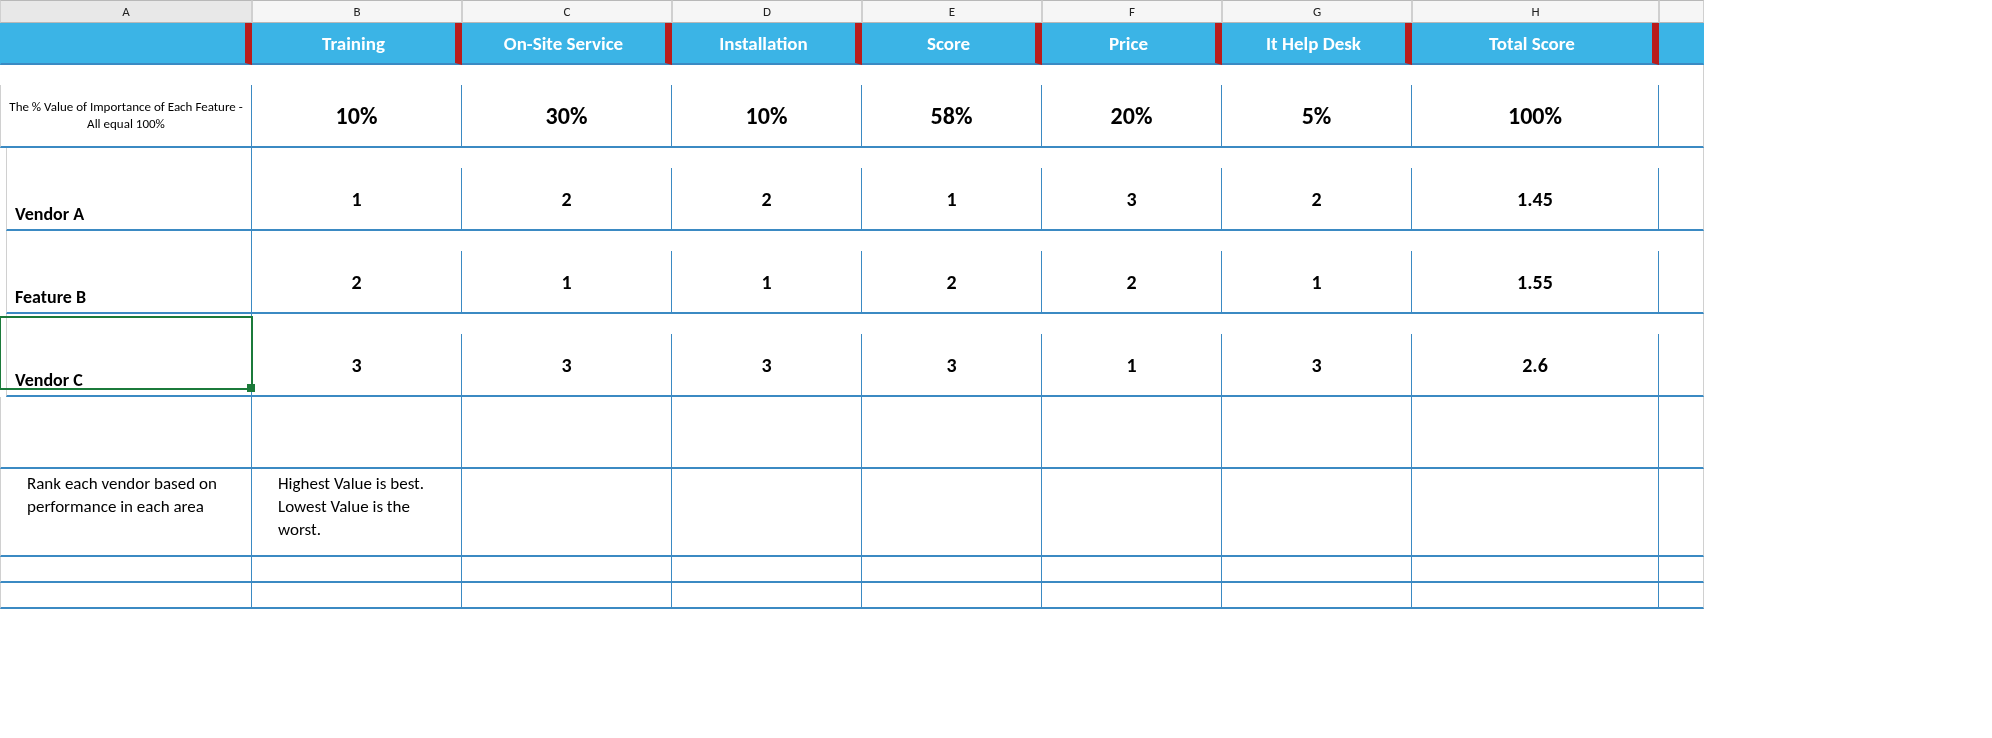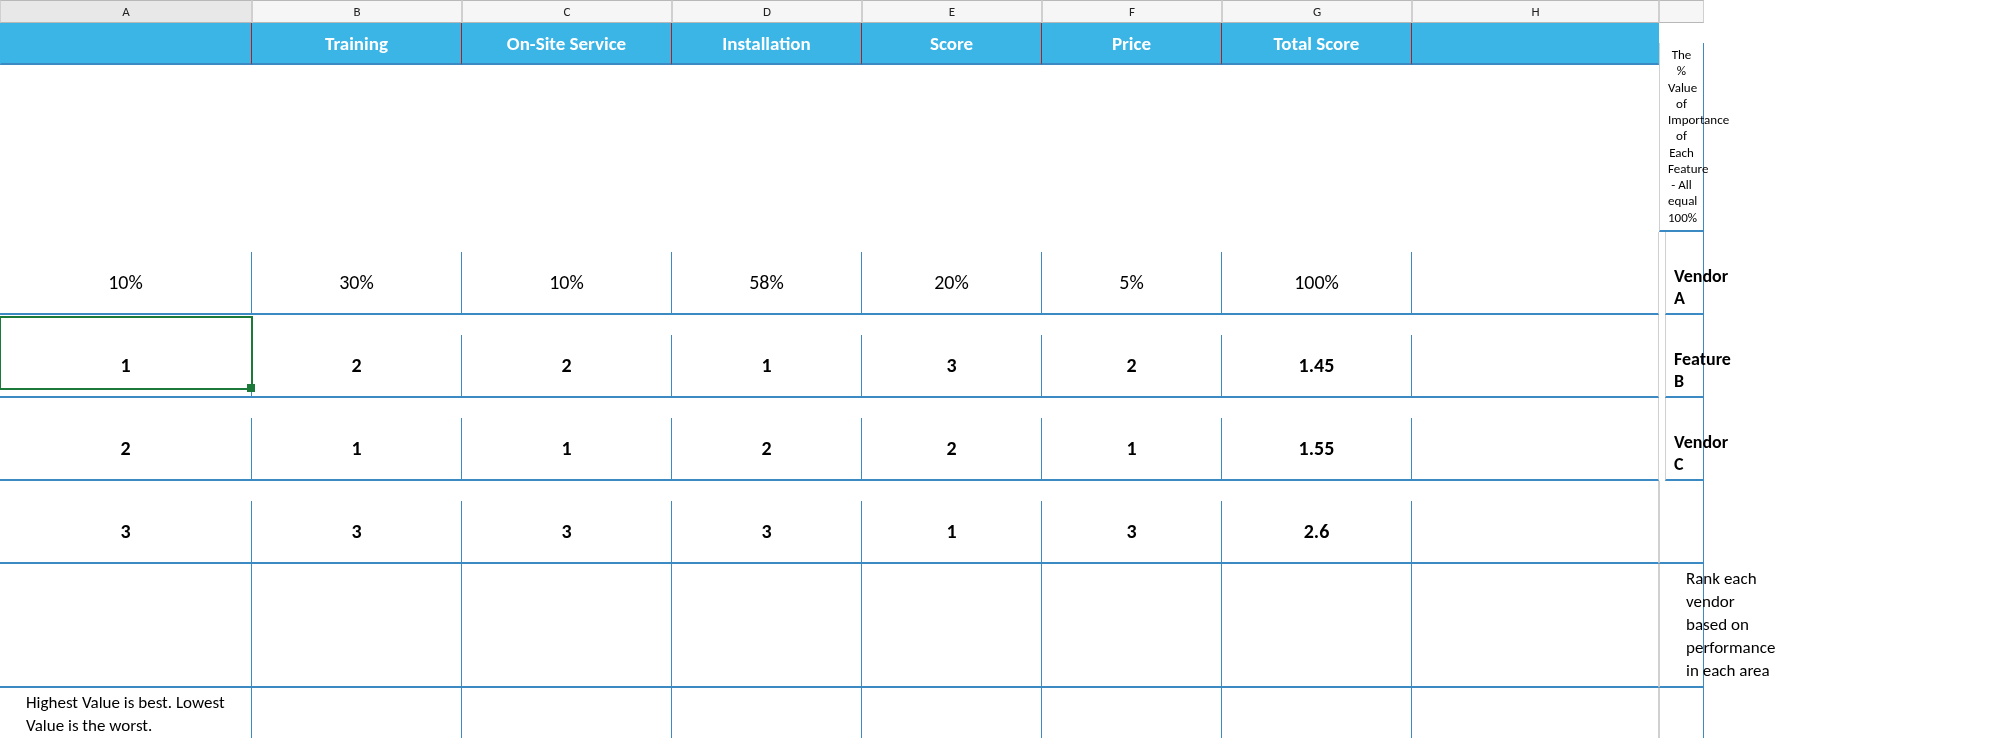--- a/index.html
+++ b/index.html
@@ -36,21 +36,21 @@
   
   .bluehdr {
     background: #3bb4e6;
     color: #fff;
     font-weight: 700;
     font-size: 19px;
     height: 42px;
     display: flex;
     align-items: center;
     justify-content: center;
-    border-right: 1px solid #b91c1c;
+    border-right: 7px solid #b91c1c;
     border-bottom: 2px solid #3b8ac3;
   }
   .bluehdr.first {
     border-left: 1px solid #3bb4e6;
   }
   .bluehdr.blank {
     background: #3bb4e6;
   }
   .bluehdr.extra {
     background: #3bb4e6;
@@ -75,22 +75,22 @@
   .cell.center { justify-content: center; margin-top: 20px; }
   .cell.leftbottom { align-items: flex-end; justify-content: flex-start; margin-left: 6px; }
   .cell.lefttop { align-items: flex-start; justify-content: flex-start; }
   .smallnote {
     font-size: 13px;
     text-align: center;
     line-height: 1.25;
     width: 100%;
   }
   .pct {
-    font-size: 20px;
-    font-weight: 400;
+    font-size: 24px;
+    font-weight: 700;
   }
   .rankn {
     font-size: 20px;
     font-weight: 700;
   }
   .vendor {
     font-size: 18px;
     font-weight: 700;
   }
   .note {
@@ -133,20 +133,21 @@
   <div class="colhdr">G</div>
   <div class="colhdr">H</div>
   <div class="colhdr"></div>
 
   <div class="bluehdr first blank"></div>
   <div class="bluehdr">Training</div>
   <div class="bluehdr">On-Site Service</div>
   <div class="bluehdr">Installation</div>
   <div class="bluehdr">Score</div>
   <div class="bluehdr">Price</div>
+  <div class="bluehdr">It Help Desk</div>
   <div class="bluehdr">Total Score</div>
   <div class="bluehdr extra"></div>
 
   <div class="cell first center">
         <span class="smallnote">The % Value of Importance of Each Feature - All equal 100%</span>
       </div>
   <div class="cell center">
         <span class="pct">10%</span>
       </div>
   <div class="cell center">

